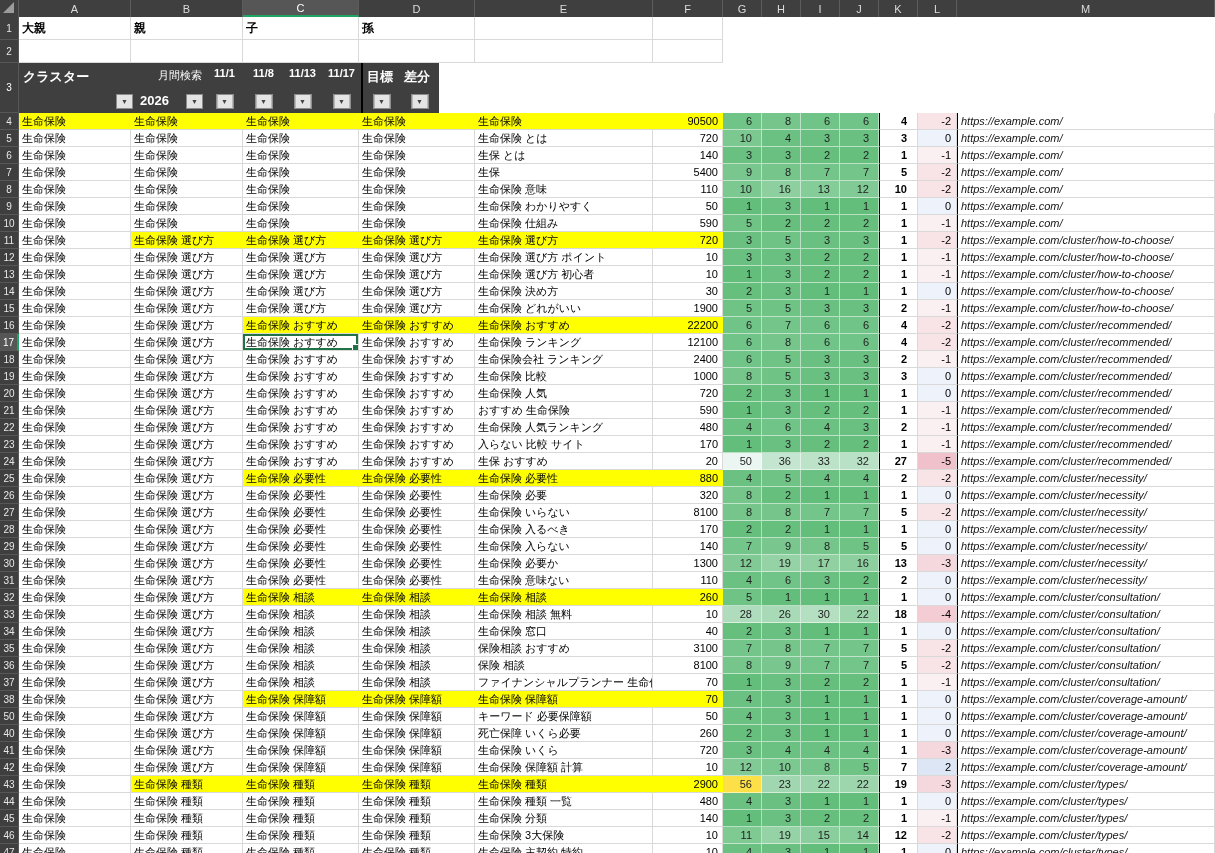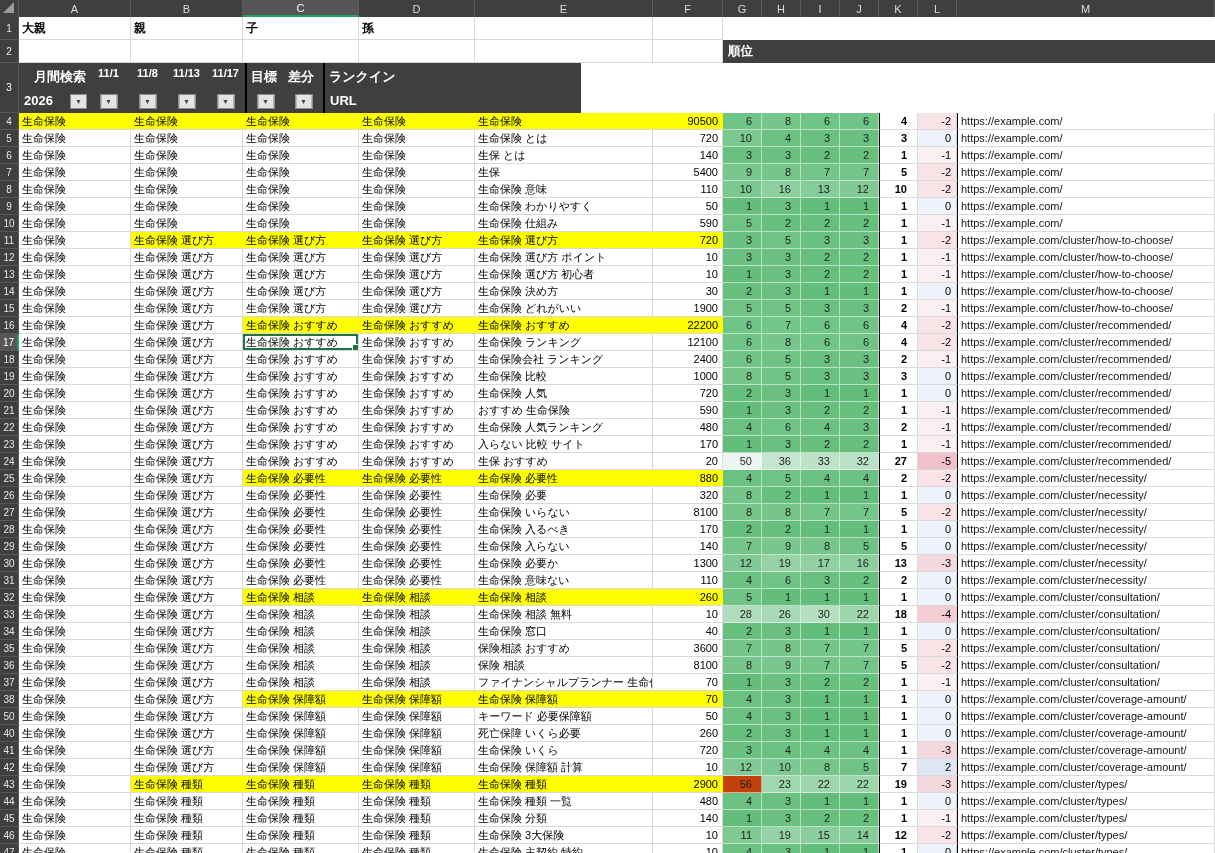--- a/index.html
+++ b/index.html
@@ -24,35 +24,35 @@
   
   .wc{background:#fff;border-right:1px solid #d9d9d9;border-bottom:1px solid #d9d9d9;font-size:11px;color:#000;padding:0 3px;display:flex;align-items:center;}
   .t1{font-weight:700;font-size:12px;}
   .toprow{height:23px;}
   .trp{background:#3f3f3f;color:#fff;font-weight:700;font-size:12.5px;display:flex;align-items:center;padding-left:5px;width:492px;}
   
   .h3{height:50px;}
   .h3 .cell{background:#3f3f3f;color:#fff;height:50px;}
   .h3 .gut3{background:#3f3f3f;border-right:1px solid #575757;}
   .hlab{position:absolute;top:5px;left:4px;font-weight:700;font-size:13px;}
-  .hlab-r{position:absolute;top:5px;right:3px;font-weight:700;font-size:13px;}
+  .hlab-r{position:absolute;top:5px;right:3px;font-weight:400;font-size:11px;}
   .hlab-b{position:absolute;bottom:5px;left:5px;font-weight:700;font-size:13px;}
   .hdate{position:absolute;top:4px;left:0;width:100%;text-align:center;font-weight:700;font-size:11px;}
   .fb{position:absolute;width:17px;height:15px;background:#e4e4e4;border:1px solid #8c8c8c;display:flex;align-items:center;justify-content:center;font-size:7px;color:#444;box-sizing:border-box;}
   .fb.br{right:2px;bottom:4px;}
   .fb.bc{left:50%;transform:translateX(-50%);bottom:4px;}
   .bl2{border-left:2px solid #000;}
   
   .dc{font-size:11px;color:#000;display:flex;align-items:center;padding:0 3px;background:#fff;border-right:1px solid #d9d9d9;border-bottom:1px solid #d9d9d9;}
   .dc.yl{background:#ffff00;border-right-color:rgba(0,0,0,0);}
   .num{justify-content:flex-end;padding:0 4px;}
   .rank{justify-content:flex-end;padding:0 9px 0 0;color:#1f1f1f;border-right:1px solid rgba(255,255,255,.5);border-bottom:1px solid rgba(255,255,255,.55);}
   .goal{justify-content:flex-end;padding:0 10px 0 0;font-weight:700;border-left:1px solid #000;}
   .diff{justify-content:flex-end;padding:0 5px 0 0;}
-  .url{border-left:1px solid #000;color:#151515;}
+  .url{border-left:1px solid #000;color:#151515;font-style:italic;}
   .sel{box-shadow:inset 0 0 0 2px #217346;z-index:2;}
   .sel::after{content:"";position:absolute;right:0;bottom:0;width:5px;height:5px;background:#217346;border-left:1px solid #fff;border-top:1px solid #fff;}
   .datarow{height:17px;}
 </style>
 </head>
 <body>
 
 <div class="sheet">
 
   <div class="row colbar">
@@ -85,25 +85,30 @@
   </div>
 
   <div class="row toprow">
     <div class="cell w-g gut">2</div>
     <div class="cell w-a wc"></div>
     <div class="cell w-b wc"></div>
     <div class="cell w-c wc"></div>
     <div class="cell w-d wc"></div>
     <div class="cell w-e wc"></div>
     <div class="cell w-f wc"></div>
-    <div class="cell trp">順位</div>
   </div>
 
   <div class="row h3">
     <div class="cell w-g gut gut3">3</div>
+    <div class="cell w-c">
+      <span class="hlab">クラスター</span>
+      <span class="fb br">
+          <span>▼</span>
+        </span>
+    </div>
     <div class="cell w-f">
       <span class="hlab-r">月間検索</span>
       <span class="hlab-b">2026</span>
       <span class="fb br">
           <span>▼</span>
         </span>
     </div>
     <div class="cell w-s">
       <span class="hdate">11/1</span>
       <span class="fb bc">
@@ -133,24 +138,20 @@
       <span class="fb bc">
           <span>▼</span>
         </span>
     </div>
     <div class="cell w-s">
       <span class="hlab">差分</span>
       <span class="fb bc">
           <span>▼</span>
         </span>
     </div>
-    <div class="cell w-m bl2">
-      <span class="hlab">ランクイン</span>
-      <span class="hlab-b">URL</span>
-    </div>
   </div>
 
   <div id="rows">
       <div class="row datarow">
         <div class="cell w-g gut">4</div>
         <div class="cell w-a dc yl">生命保険</div>
         <div class="cell w-b dc yl">生命保険</div>
         <div class="cell w-c dc yl">生命保険</div>
         <div class="cell w-d dc yl">生命保険</div>
         <div class="cell w-e dc yl">生命保険</div>
@@ -643,21 +644,21 @@
         <div class="cell w-s dc diff" style="background: rgb(238, 243, 251);">0</div>
         <div class="cell w-m dc url">https://example.com/cluster/consultation/</div>
       </div>
       <div class="row datarow">
         <div class="cell w-g gut">35</div>
         <div class="cell w-a dc">生命保険</div>
         <div class="cell w-b dc">生命保険 選び方</div>
         <div class="cell w-c dc">生命保険 相談</div>
         <div class="cell w-d dc">生命保険 相談</div>
         <div class="cell w-e dc">保険相談 おすすめ</div>
-        <div class="cell w-f dc num">3600</div>
+        <div class="cell w-f dc num">3100</div>
         <div class="cell w-s dc rank" style="background: rgb(116, 197, 137);">7</div>
         <div class="cell w-s dc rank" style="background: rgb(118, 198, 140);">8</div>
         <div class="cell w-s dc rank" style="background: rgb(116, 197, 137);">7</div>
         <div class="cell w-s dc rank" style="background: rgb(116, 197, 137);">7</div>
         <div class="cell w-s dc goal">5</div>
         <div class="cell w-s dc diff" style="background: rgb(248, 227, 231);">-2</div>
         <div class="cell w-m dc url">https://example.com/cluster/consultation/</div>
       </div>
       <div class="row datarow">
         <div class="cell w-g gut">36</div>
@@ -772,21 +773,21 @@
         <div class="cell w-m dc url">https://example.com/cluster/coverage-amount/</div>
       </div>
       <div class="row datarow">
         <div class="cell w-g gut">43</div>
         <div class="cell w-a dc">生命保険</div>
         <div class="cell w-b dc yl">生命保険 種類</div>
         <div class="cell w-c dc yl">生命保険 種類</div>
         <div class="cell w-d dc yl">生命保険 種類</div>
         <div class="cell w-e dc yl">生命保険 種類</div>
         <div class="cell w-f dc num yl">2900</div>
-        <div class="cell w-s dc rank" style="background: #c2410c;">56</div>
+        <div class="cell w-s dc rank" style="background: #fde047;">56</div>
         <div class="cell w-s dc rank" style="background: rgb(160, 215, 176);">23</div>
         <div class="cell w-s dc rank" style="background: rgb(157, 214, 173);">22</div>
         <div class="cell w-s dc rank" style="background: rgb(157, 214, 173);">22</div>
         <div class="cell w-s dc goal">19</div>
         <div class="cell w-s dc diff" style="background: rgb(245, 216, 222);">-3</div>
         <div class="cell w-m dc url">https://example.com/cluster/types/</div>
       </div>
       <div class="row datarow">
         <div class="cell w-g gut">44</div>
         <div class="cell w-a dc">生命保険</div>

